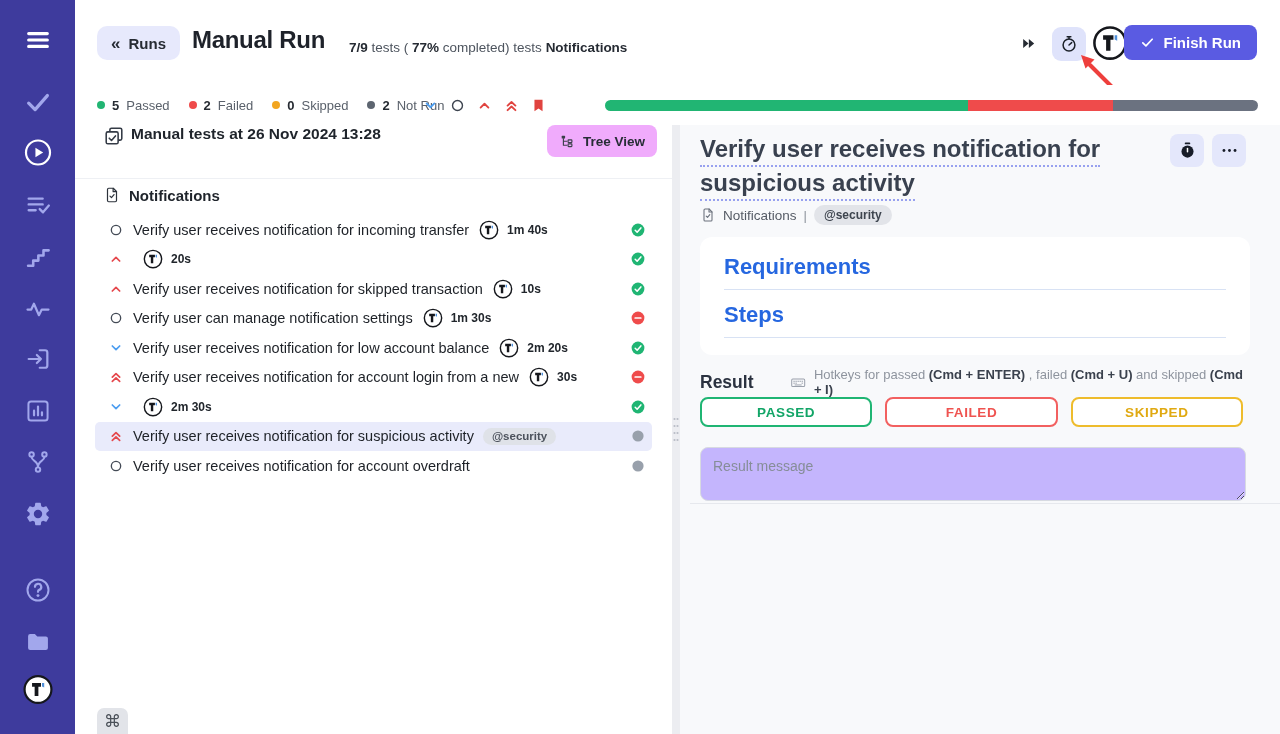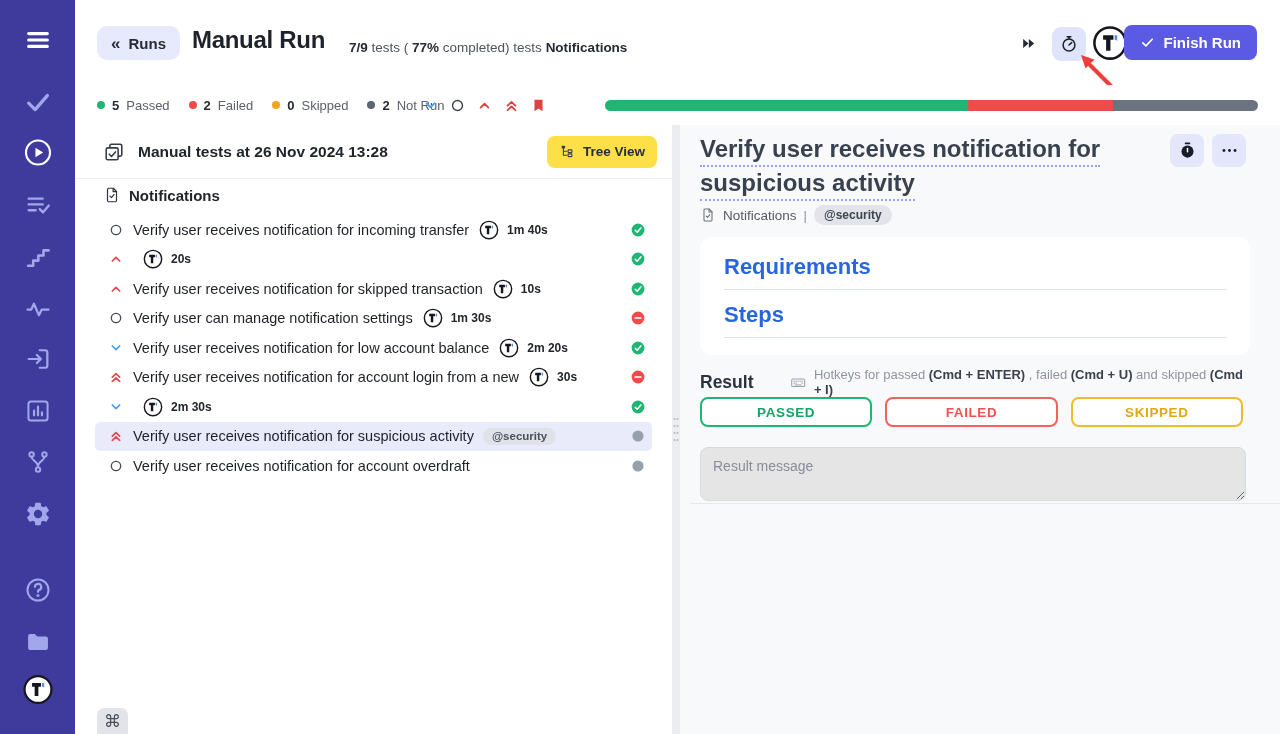--- a/index.html
+++ b/index.html
@@ -47,24 +47,24 @@
   .filters { position:absolute; left:347px; top:0; height:40px; display:flex; align-items:center; gap:10px; }
   .flt { width:17px; height:17px; cursor:pointer; }
   .flt.blue { color:#4c9df0; } .flt.dark { color:#3d444f; } .flt.red { color:#e0433f; }
   .pbar { position:absolute; left:530px; right:22px; top:15px; height:11px; border-radius:7px;
     overflow:hidden; display:flex; }
   .pbar .seg { height:100%; }
 
   
   .lpanel { position:absolute; left:75px; top:125px; width:597px; bottom:0; background:#fff; }
   .lp-head { position:absolute; left:0; right:0; top:0; height:54px; border-bottom:1px solid #eef0f4;
-    display:flex; align-items:center; padding:0 15px 0 28px; gap:13px; }
+    display:flex; align-items:flex-start; padding:0 15px 0 28px; gap:6px; }
   .lp-head .ic { width:22px; height:22px; color:#343b46; }
   .lp-title { font-size:15.5px; font-weight:600; color:#1f242b; flex:1 1 auto; }
-  .tree-btn { display:flex; align-items:center; gap:7px; height:31px; padding:16px 12px; background:#fde047;
+  .tree-btn { display:flex; align-items:center; gap:7px; height:31px; padding:16px 12px; background:#f0abfc;
     border:none; border-radius:8px; font:600 13.5px "Liberation Sans",sans-serif; color:#272d36; cursor:pointer; }
   .tree-btn .ic { width:17px; height:17px; color:#3a4049; }
   .suite-row { position:absolute; left:28px; top:61px; display:flex; align-items:center; gap:8px; }
   .suite-row .ic { width:18px; height:18px; color:#2c323b; }
   .suite-name { font-size:15px; font-weight:600; color:#1f242b; }
   .tests { position:absolute; left:20px; right:20px; top:90px; }
   .trow { display:flex; align-items:center; height:29.5px; padding:0 6px 0 13px; border-radius:5px; cursor:pointer; }
   .trow.sel { background:#e9ebfb; }
   .pri { width:16px; height:16px; flex:none; margin-right:9px; }
   .pri.none { color:#444b56; } .pri.high, .pri.highest { color:#e5484d; } .pri.low { color:#4c9df0; }
@@ -106,21 +106,21 @@
   .hotkeys .ic { width:17px; height:17px; color:#9aa0ab; margin-right:7px; }
   .hotkeys .b { font-weight:700; color:#3a414d; }
   .verdicts { position:absolute; left:20px; right:37px; top:272px; display:flex; gap:13px; }
   .vbtn { flex:1; height:30px; border-radius:8px; background:#fff; font:800 13.5px "Liberation Sans",sans-serif;
     letter-spacing:0.6px; cursor:pointer; }
   .vbtn.passed { border:2px solid #1fb573; color:#12a567; }
   .vbtn.failed { border:2px solid #f26060; color:#ef5350; }
   .vbtn.skipped { border:2px solid #eebc2c; color:#e0a912; }
   .res-msg { position:absolute; left:20px; right:34px; top:322px; height:54px; resize:vertical;
     border:1px solid #d7dae1; border-radius:8px; padding:10px 12px; font:14px "Liberation Sans",sans-serif;
-    color:#2b313a; background:#e5e5e5; }
+    color:#2b313a; background:#c4b5fd; }
   .res-msg::placeholder { color:#868d98; }
   .bot-hr { position:absolute; left:10px; right:0; top:378px; border:none; border-top:1px solid #e6e8ed; }
 </style>
 </head>
 <body>
 
 <nav class="sidebar">
     <div class="sb-item white" style="top: 26px;"><span class="ic"><svg viewBox="0 0 24 24" fill="none" stroke="currentColor" stroke-width="2" stroke-linecap="round" stroke-linejoin="round">
           <path d="M4 6.5h16M4 12h16M4 17.5h16" stroke-width="2.7"></path>
         </svg></span></div>

